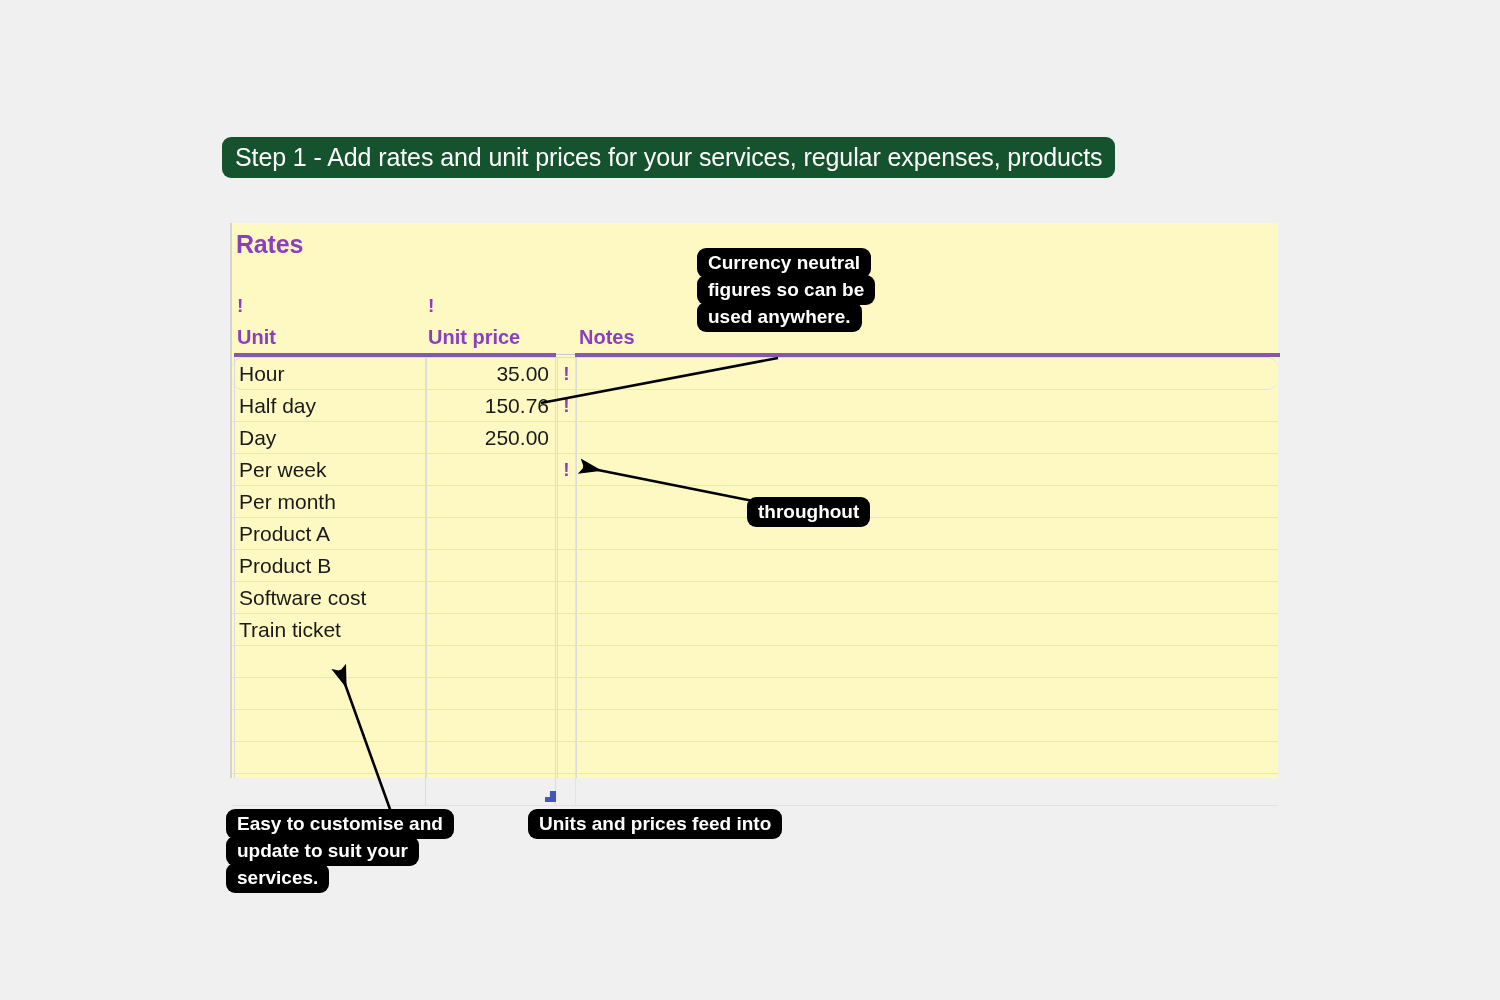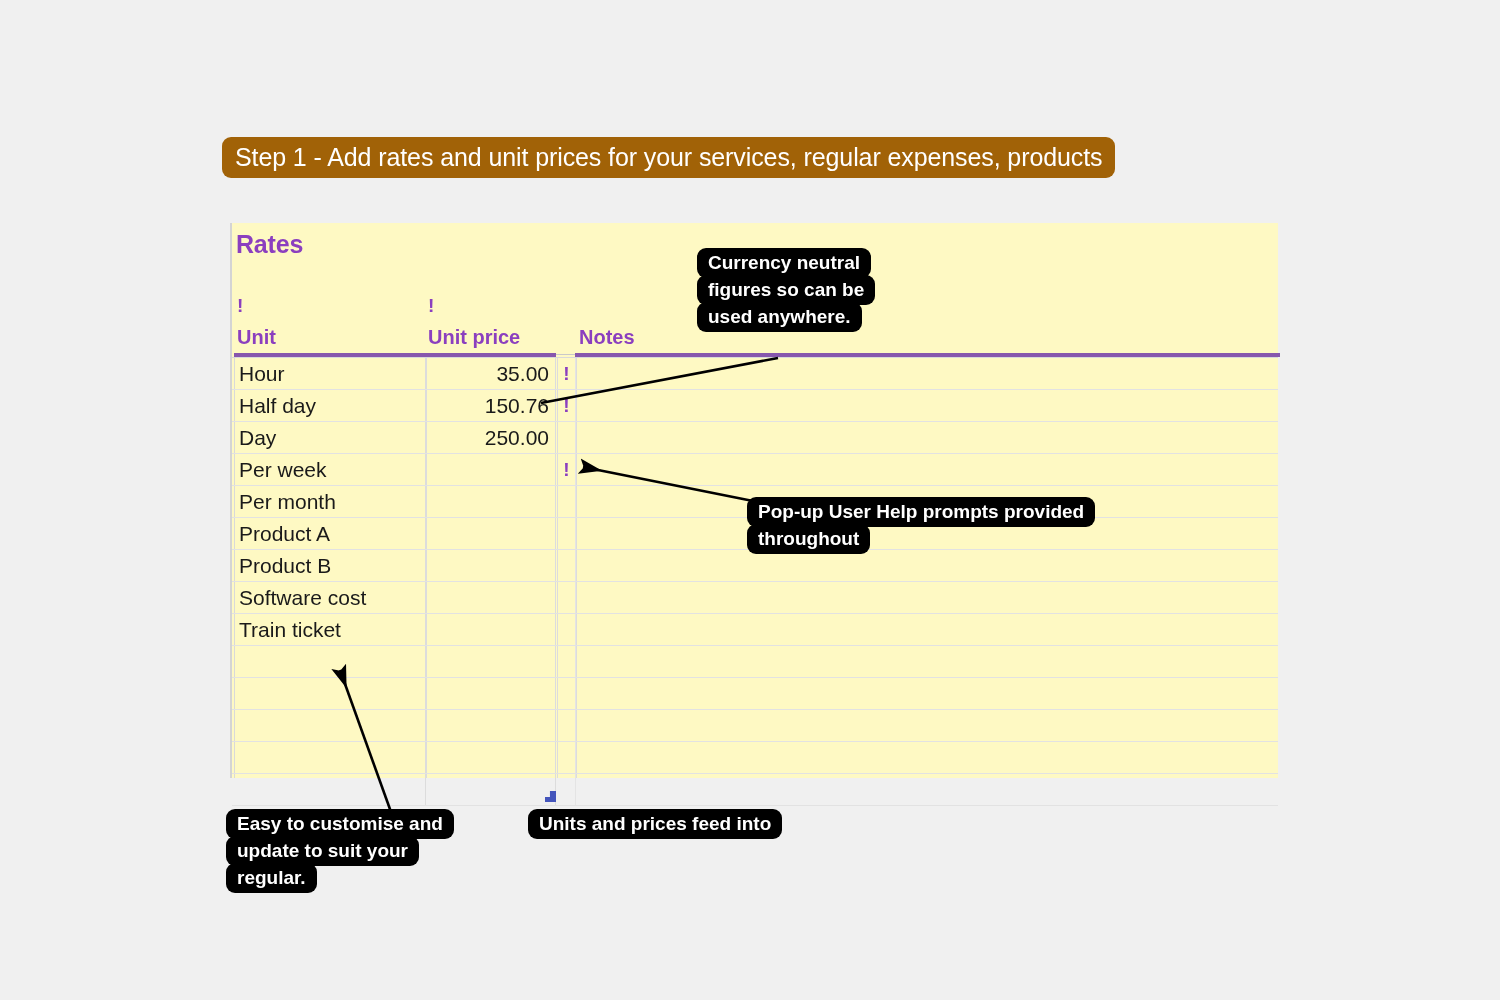--- a/index.html
+++ b/index.html
@@ -14,21 +14,21 @@
     position: relative;
     overflow: hidden;
   }
 
   
   #step-banner {
     position: absolute;
     left: 222px;
     top: 137px;
     height: 41px;
-    background: #a16207;
+    background: #14532d;
     border-radius: 9px;
     display: flex;
     align-items: center;
     padding: 0 13px;
     box-sizing: border-box;
   }
   #step-banner .banner-text {
     color: #ffffff;
     font-size: 25px;
     line-height: 1;
@@ -110,21 +110,21 @@
     left: 0;
     top: 134px;
     right: 0;
     bottom: 0;
   }
   .grid-row {
     position: relative;
     height: 31px;
     border-bottom: 1px solid #e2e2e2;
   }
-  .grid-row:first-child { border-top: 1px solid #d9d9d9; }
+  .grid-row:first-child { border-top: 1px solid #d9d9d9; border-radius: 11px; }
 
   .cell {
     position: absolute;
     top: 0;
     height: 31px;
     box-sizing: border-box;
     display: flex;
     align-items: center;
     font-size: 21px;
     color: #1a1a1a;
@@ -344,27 +344,26 @@
     <div id="fill-handle"></div>
   </div>
 </div>
 
 <div class="callout" id="callout-currency">
     <div class="line">Currency neutral</div>
     <div class="line">figures so can be</div>
     <div class="line">used anywhere.</div>
   </div>
 <div class="callout" id="callout-popup">
-    <div class="line">Pop-up User Help prompts provided</div>
     <div class="line">throughout</div>
   </div>
 <div class="callout" id="callout-easy">
     <div class="line">Easy to customise and</div>
     <div class="line">update to suit your</div>
-    <div class="line">regular.</div>
+    <div class="line">services.</div>
   </div>
 <div class="callout" id="callout-feed">
     <div class="line">Units and prices feed into</div>
   </div>
 
 <svg id="annotation-lines" viewBox="0 0 1500 1000">
   <defs>
     <marker id="arrowhead" markerWidth="9" markerHeight="9" refX="7.5" refY="3.2" orient="auto">
       <path d="M0,3.2 L9,0.2 L7.2,3.2 L9,6.2 Z" fill="#000000"></path>
     </marker>

